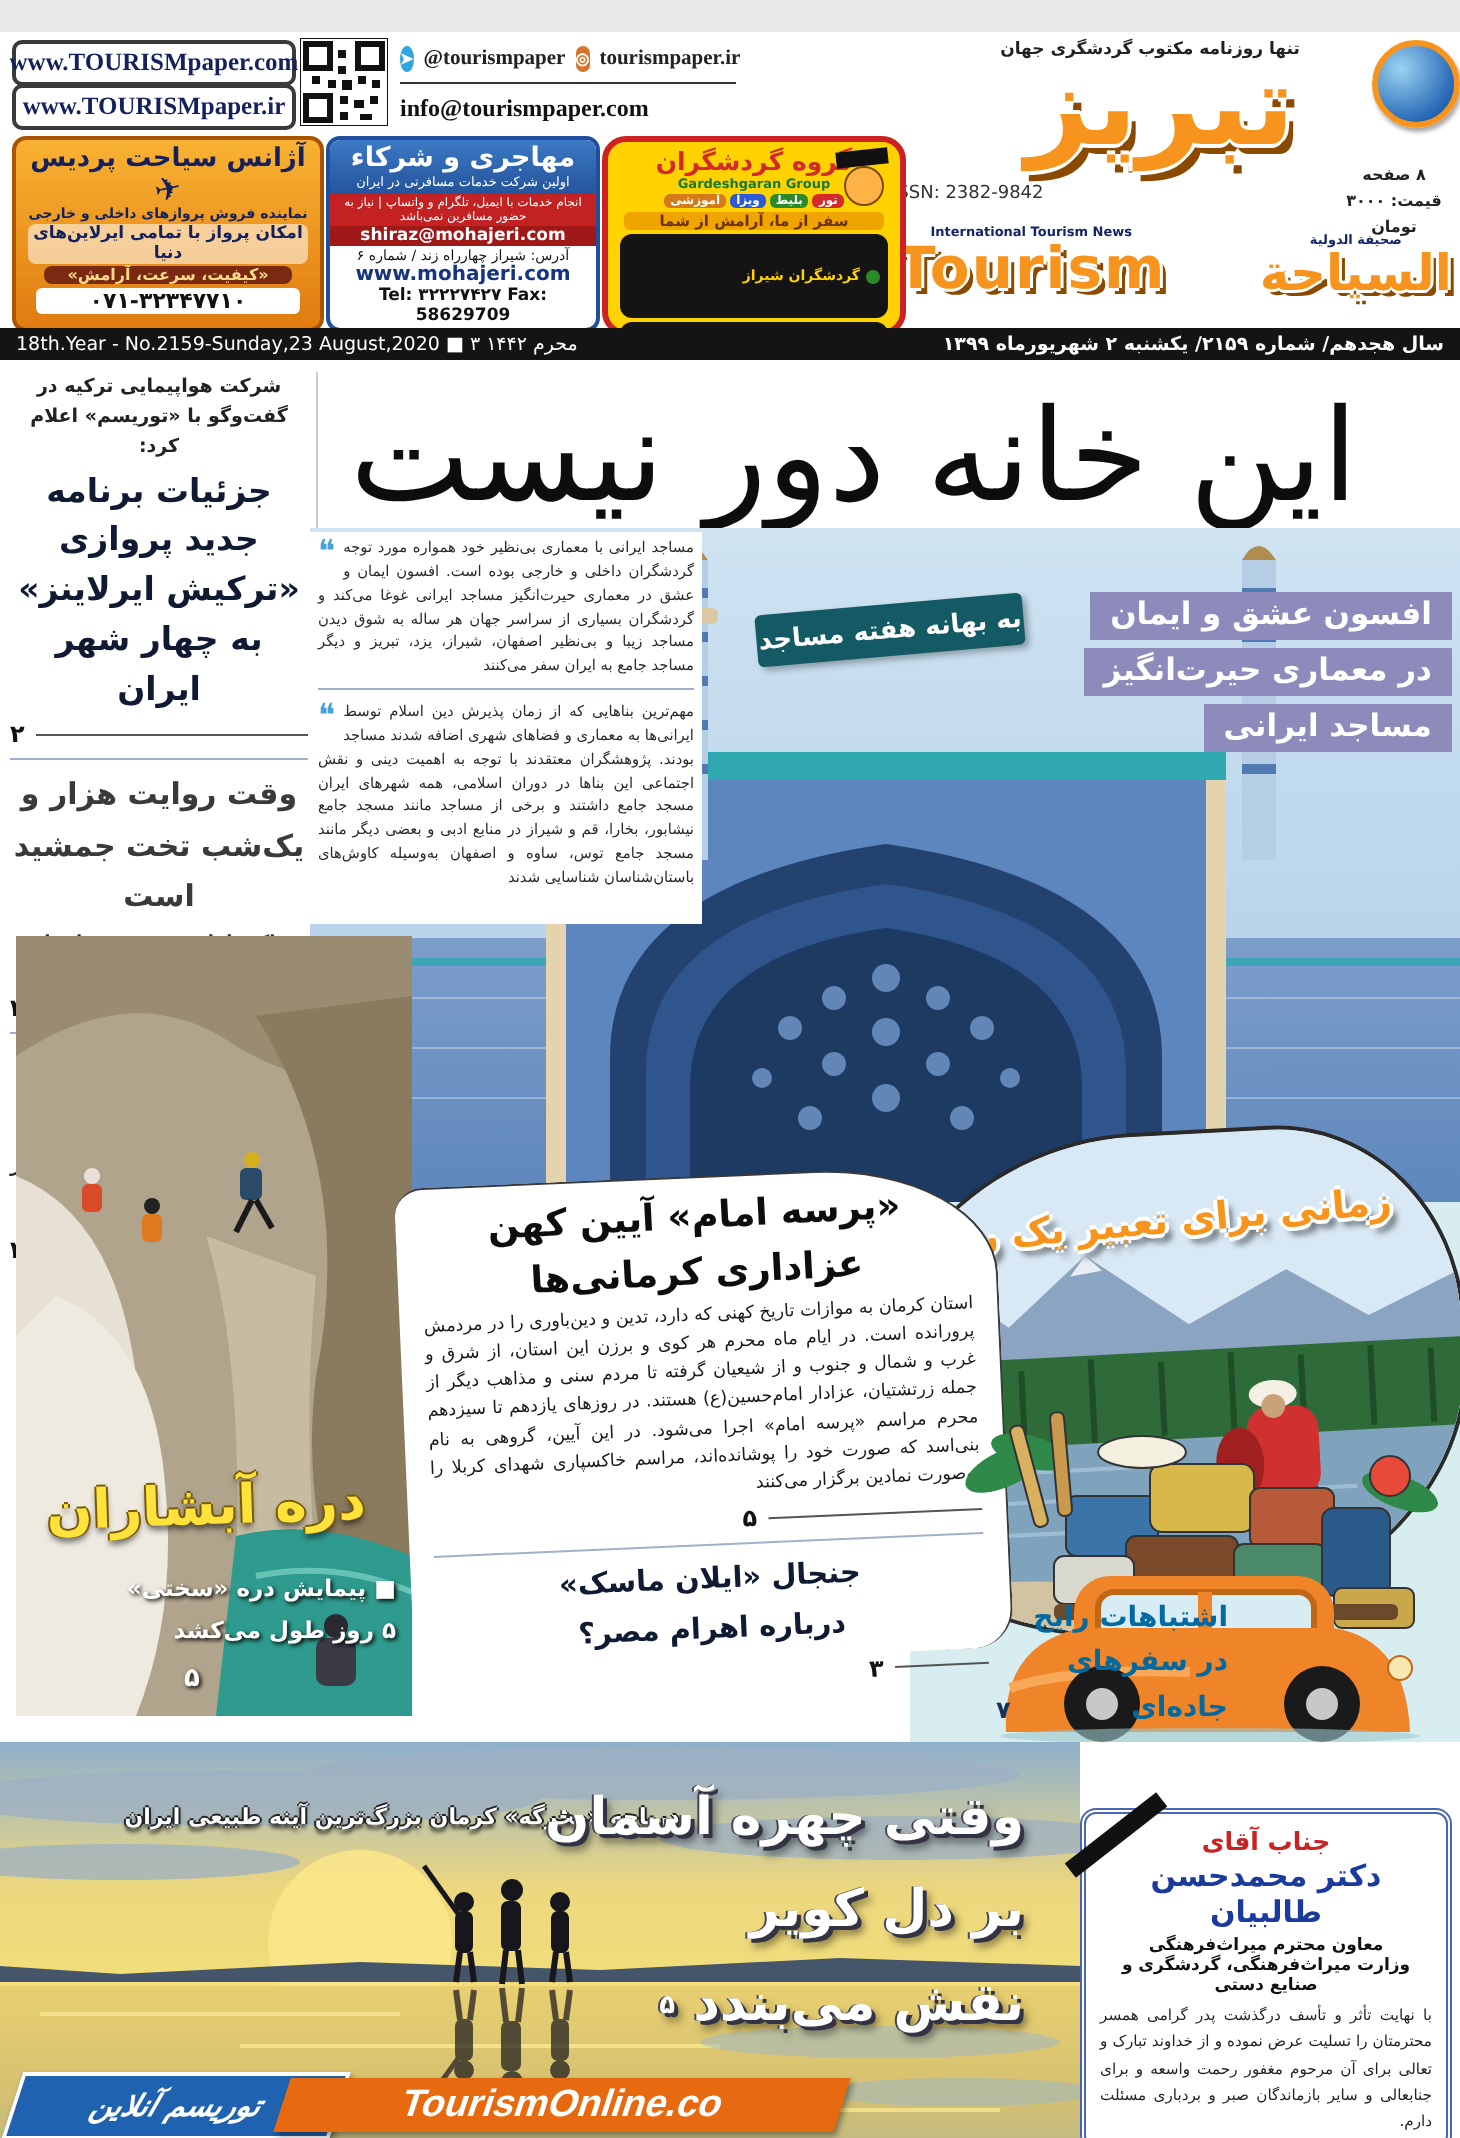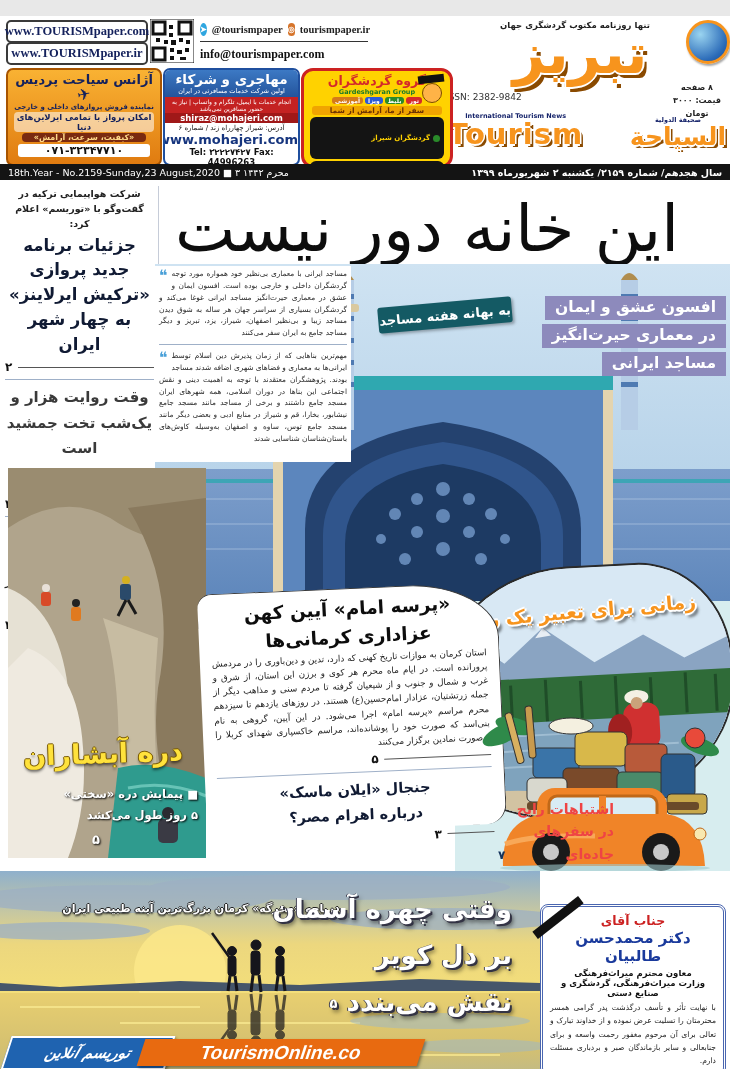--- a/index.html
+++ b/index.html
@@ -47,21 +47,21 @@
   .ad-pardis .l2 { font-size:8.5px; font-weight:900; text-align:center; background:rgba(255,255,255,.55); border-radius:4px; margin:1px 6px; }
   .ad-pardis .l3 { font-size:8px; font-weight:bold; text-align:center; background:#7a2a10; color:#ffd98a; border-radius:4px; margin:1px 14px; }
   .ad-pardis .ph { font-size:11px; font-weight:900; text-align:center; background:#fff; color:#111; margin:2px 10px 0; border-radius:3px; }
   .ad-moh { left:163px; width:133px; border:2px solid #1f4f9e; background:#fff; }
   .ad-moh .band { background:linear-gradient(#3c79c4,#24549c); color:#fff; text-align:center; padding:1px 0 2px; }
   .ad-moh .t { font-size:13.5px; font-weight:900; }
   .ad-moh .st { font-size:6.5px; }
   .ad-moh .red { background:#c42222; color:#fff; font-size:6px; text-align:center; padding:1px 2px; }
   .ad-moh .em { font-size:8.5px; font-weight:bold; color:#fff; background:#a01818; text-align:center; }
   .ad-moh .addr { font-size:7px; text-align:center; color:#111; margin-top:1px; }
-  .ad-moh .web { font-size:13px; font-weight:900; color:#16357e; text-align:center; }
+  .ad-moh .web { font-size:10px; font-weight:900; color:#16357e; text-align:center; }
   .ad-moh .tel { font-size:8.5px; font-weight:900; color:#111; text-align:center; }
   .ad-gard { left:301px; width:146px; background:#ffd200; border:3px solid #cc2222; border-radius:12px; }
   .ad-gard .t { font-size:12.5px; font-weight:900; color:#d42a2a; text-align:center; margin-top:2px; }
   .ad-gard .te { font-size:6.5px; font-weight:bold; color:#1a7a2a; text-align:center; }
   .chips { display:flex; justify-content:center; gap:2px; margin-top:1px; }
   .chip { font-size:6px; color:#fff; border-radius:3px; padding:0 3px; font-weight:bold; }
   .ad-gard .slogan { font-size:7.5px; font-weight:900; color:#6b3200; background:#f0a400; text-align:center; border-radius:3px; margin:2px 8px; }
   .branch { display:flex; direction:rtl; align-items:center; background:#141414; color:#ffd200; font-size:7px;
             font-weight:bold; border-radius:6px; margin:1.5px 6px; padding:16px 4px; height:10px; }
   .branch .dot { width:7px; height:7px; border-radius:50%; margin-left:3px; }
@@ -132,21 +132,21 @@
   .lake { position:absolute; left:424px; top:550px; width:306px; height:248px; overflow:hidden;
           border:2px solid #2a2a2a; border-radius:48% 30% 55% 45% / 62% 40% 52% 38%; transform:rotate(-3deg); background:#d8e8f4; }
   .dream-title { position:absolute; left:436px; top:584px; width:286px; text-align:center; font-size:19px; font-weight:900;
                  color:#f7941d; direction:rtl; transform:rotate(-5deg);
                  text-shadow:-2px 0 #fff,2px 0 #fff,0 -2px #fff,0 2px #fff,3px 4px 3px rgba(0,0,0,.55); }
   .dream-pg { position:absolute; left:427px; top:627px; font-size:12px; font-weight:900; color:#111; }
 
   
   .car { position:absolute; left:475px; top:680px; width:255px; height:175px; }
   .road-text { position:absolute; left:482px; top:782px; width:132px; direction:rtl; text-align:right;
-               font-size:14px; font-weight:900; color:#ef4444; line-height:1.6; }
+               font-size:14px; font-weight:900; color:#0369a1; line-height:1.6; }
   .road-pg { position:absolute; left:498px; top:832px; font-size:12px; font-weight:900; color:#14335c; }
 
   
   .panorama { position:absolute; left:0; top:855px; width:540px; height:214px; overflow:hidden; }
   .pan-kicker { position:absolute; left:36px; top:886px; width:330px; direction:rtl; text-align:center; font-size:11px;
                 font-weight:900; color:#fff; text-shadow:-1px 0 #222,1px 0 #222,0 -1px #222,0 2px 2px #222; }
   .pan-title { position:absolute; left:272px; top:870px; width:240px; direction:rtl; text-align:right; color:#fff;
                font-size:26px; font-weight:900; line-height:1.78;
                text-shadow:-1px 0 #445,2px 2px 0 #334, 3px 4px 4px rgba(0,0,0,.5); }
   .pan-pg { font-size:13px; font-weight:900; vertical-align:middle; }
@@ -244,21 +244,21 @@
     <div class="band">
       <div class="t">مهاجری و شرکاء</div>
       <div class="st">اولین شرکت خدمات مسافرتی در ایران</div>
     </div>
     <div class="red">انجام خدمات با ایمیل، تلگرام و واتساپ | نیاز به حضور مسافرین نمی‌باشد</div>
     <div class="em">shiraz@mohajeri.com</div>
     <div class="addr">آدرس: شیراز چهارراه زند / شماره ۶</div>
     <div class="web">www.mohajeri.com</div>
     <div class="tel">
       <span>Tel: ۳۲۲۲۷۴۲۷</span>
-      <span>Fax: 44996263</span>
+      <span>Fax: 58629709</span>
     </div>
   </div>
 
   <div class="ad ad-gard">
     <div class="mascot">
         <div class="cap"></div>
         <div class="face"></div>
       </div>
     <div class="t rtl">گروه گردشگران</div>
     <div class="te">Gardeshgaran Group</div>

